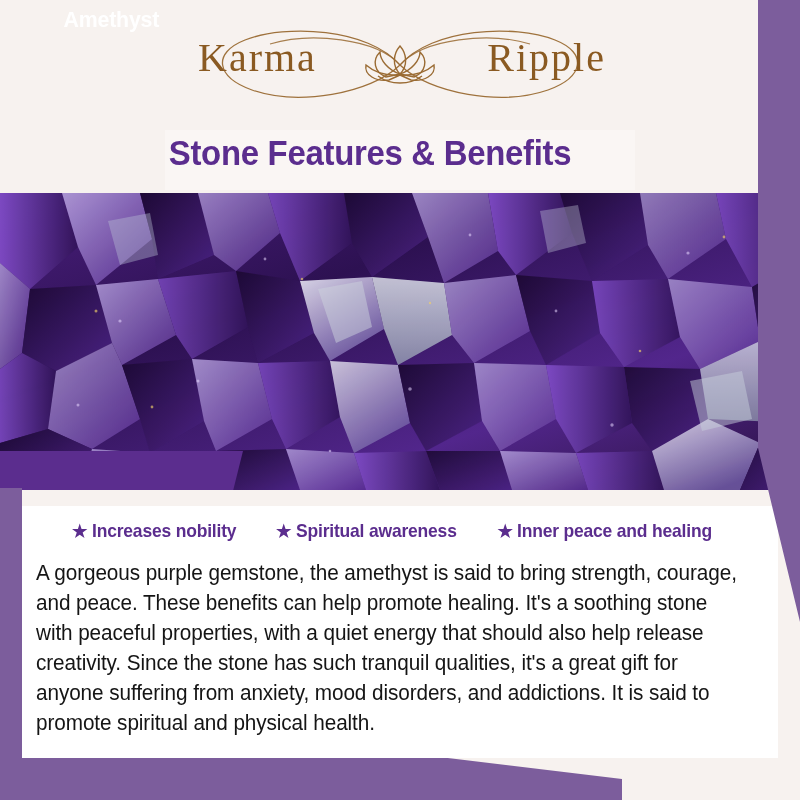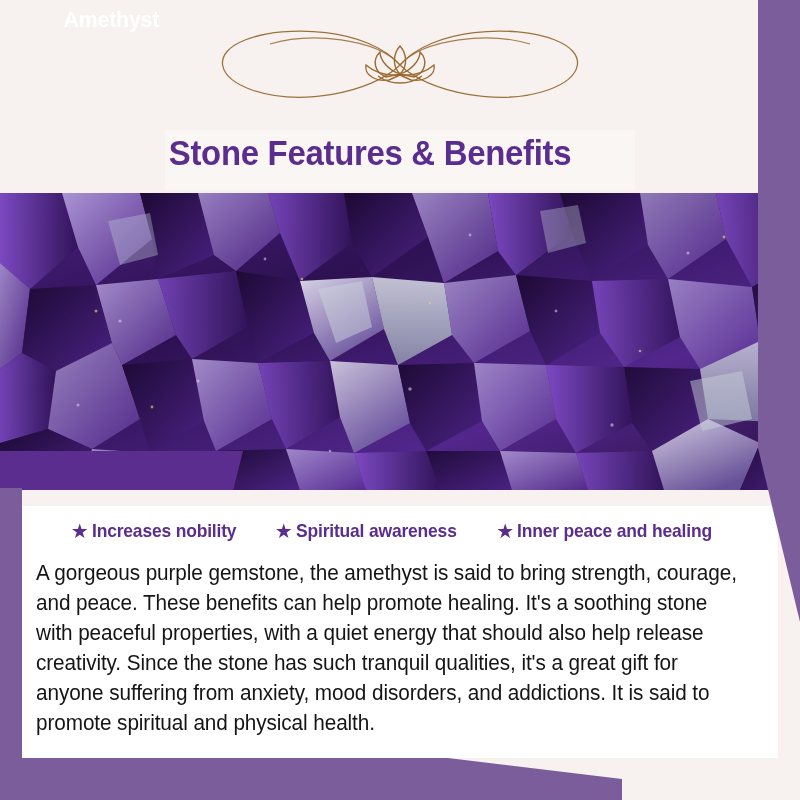--- a/index.html
+++ b/index.html
@@ -233,20 +233,22 @@
         <g stroke="#9a6b33" stroke-width="1.4" fill="none">
           <path d="M210 24 C 203 32, 202 44, 210 52 C 218 44, 217 32, 210 24 Z"></path>
           <path d="M210 52 C 198 48, 190 38, 190 30 C 182 38, 184 50, 196 55 Z"></path>
           <path d="M210 52 C 222 48, 230 38, 230 30 C 238 38, 236 50, 224 55 Z"></path>
           <path d="M210 53 C 196 54, 184 50, 176 43 C 174 53, 186 60, 199 58 Z"></path>
           <path d="M210 53 C 224 54, 236 50, 244 43 C 246 53, 234 60, 221 58 Z"></path>
           <path d="M188 54 C 196 60, 204 61, 210 61 C 216 61, 224 60, 232 54"></path>
         </g>
       </svg>
 
+      <div class="logo-text logo-karma">Karma</div>
+      <div class="logo-text logo-ripple">Ripple</div>
     </div>
   </div>
 
   <div class="title-band">
     <div class="title-inner"></div>
     <div class="page-title">Stone Features &amp; Benefits</div>
   </div>
 
   <div class="photo">
     <svg width="800" height="297" viewBox="0 0 800 297" preserveAspectRatio="none">

